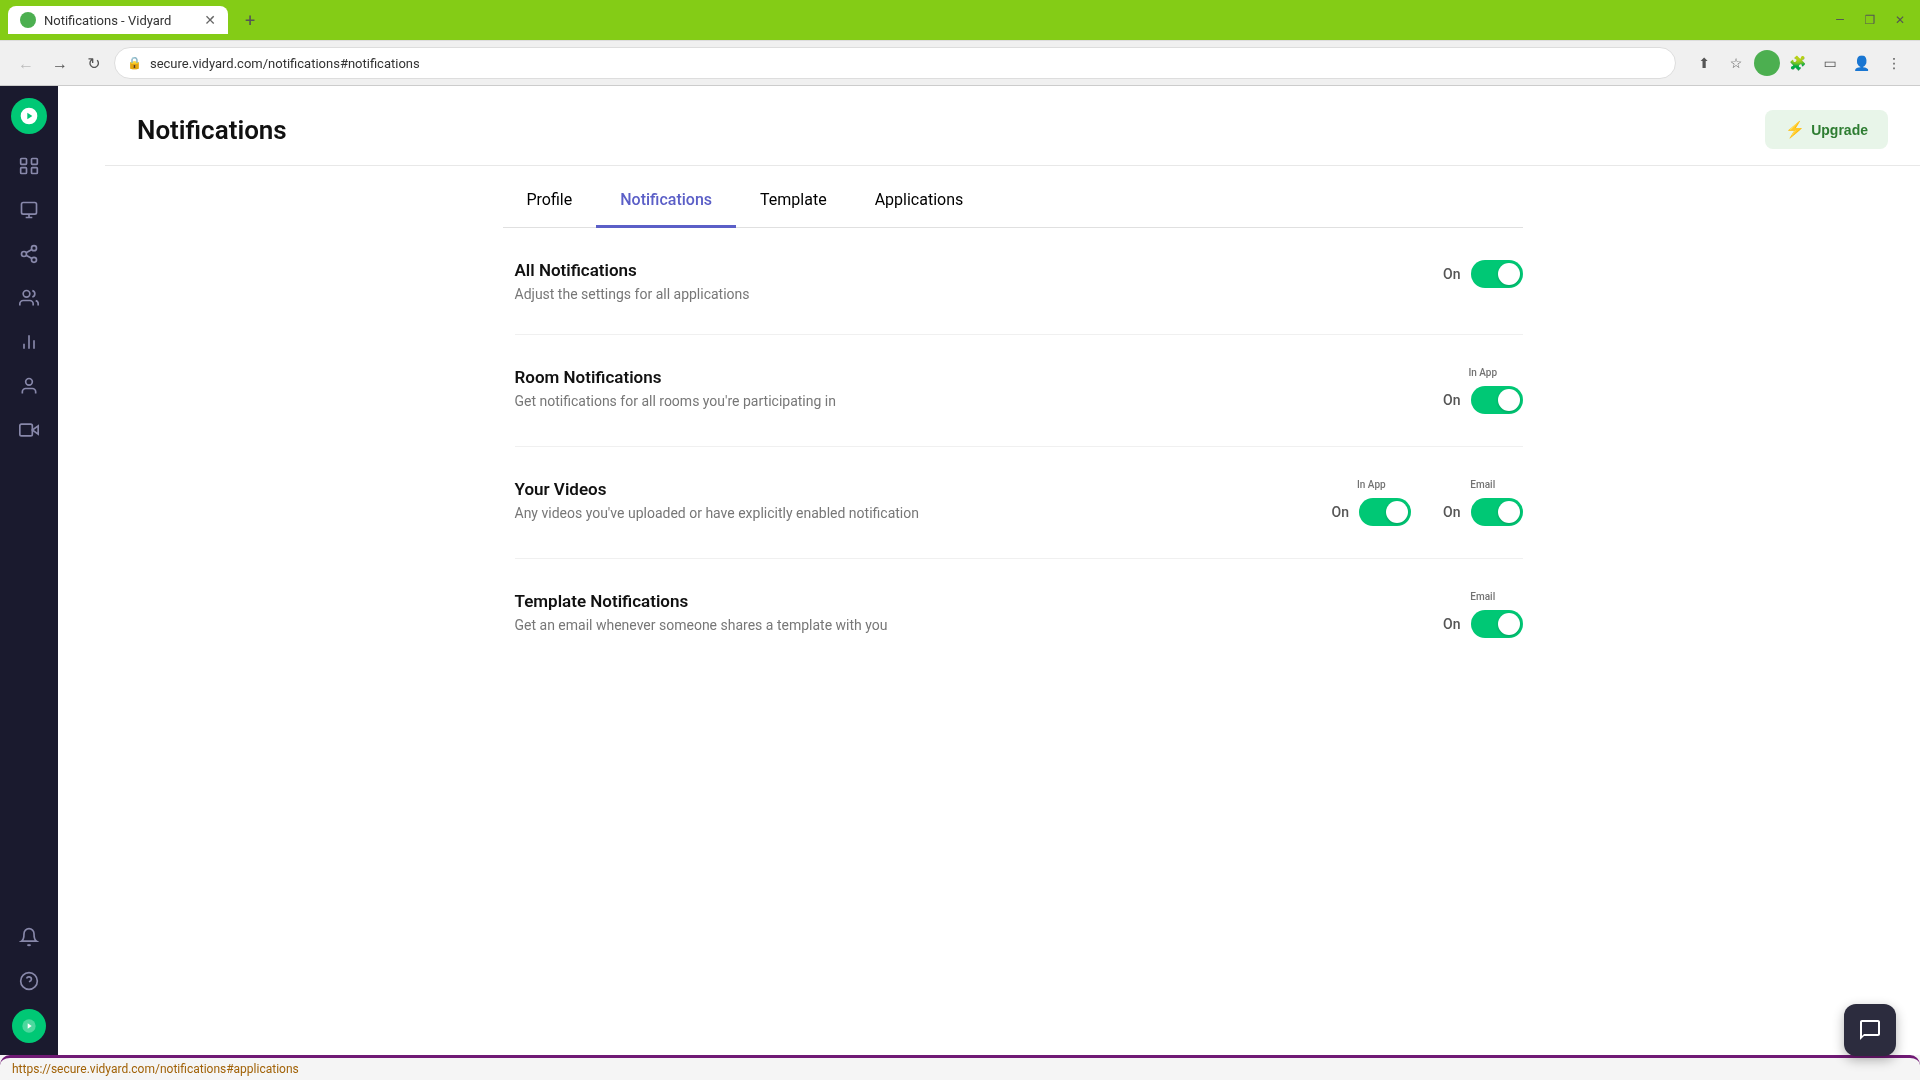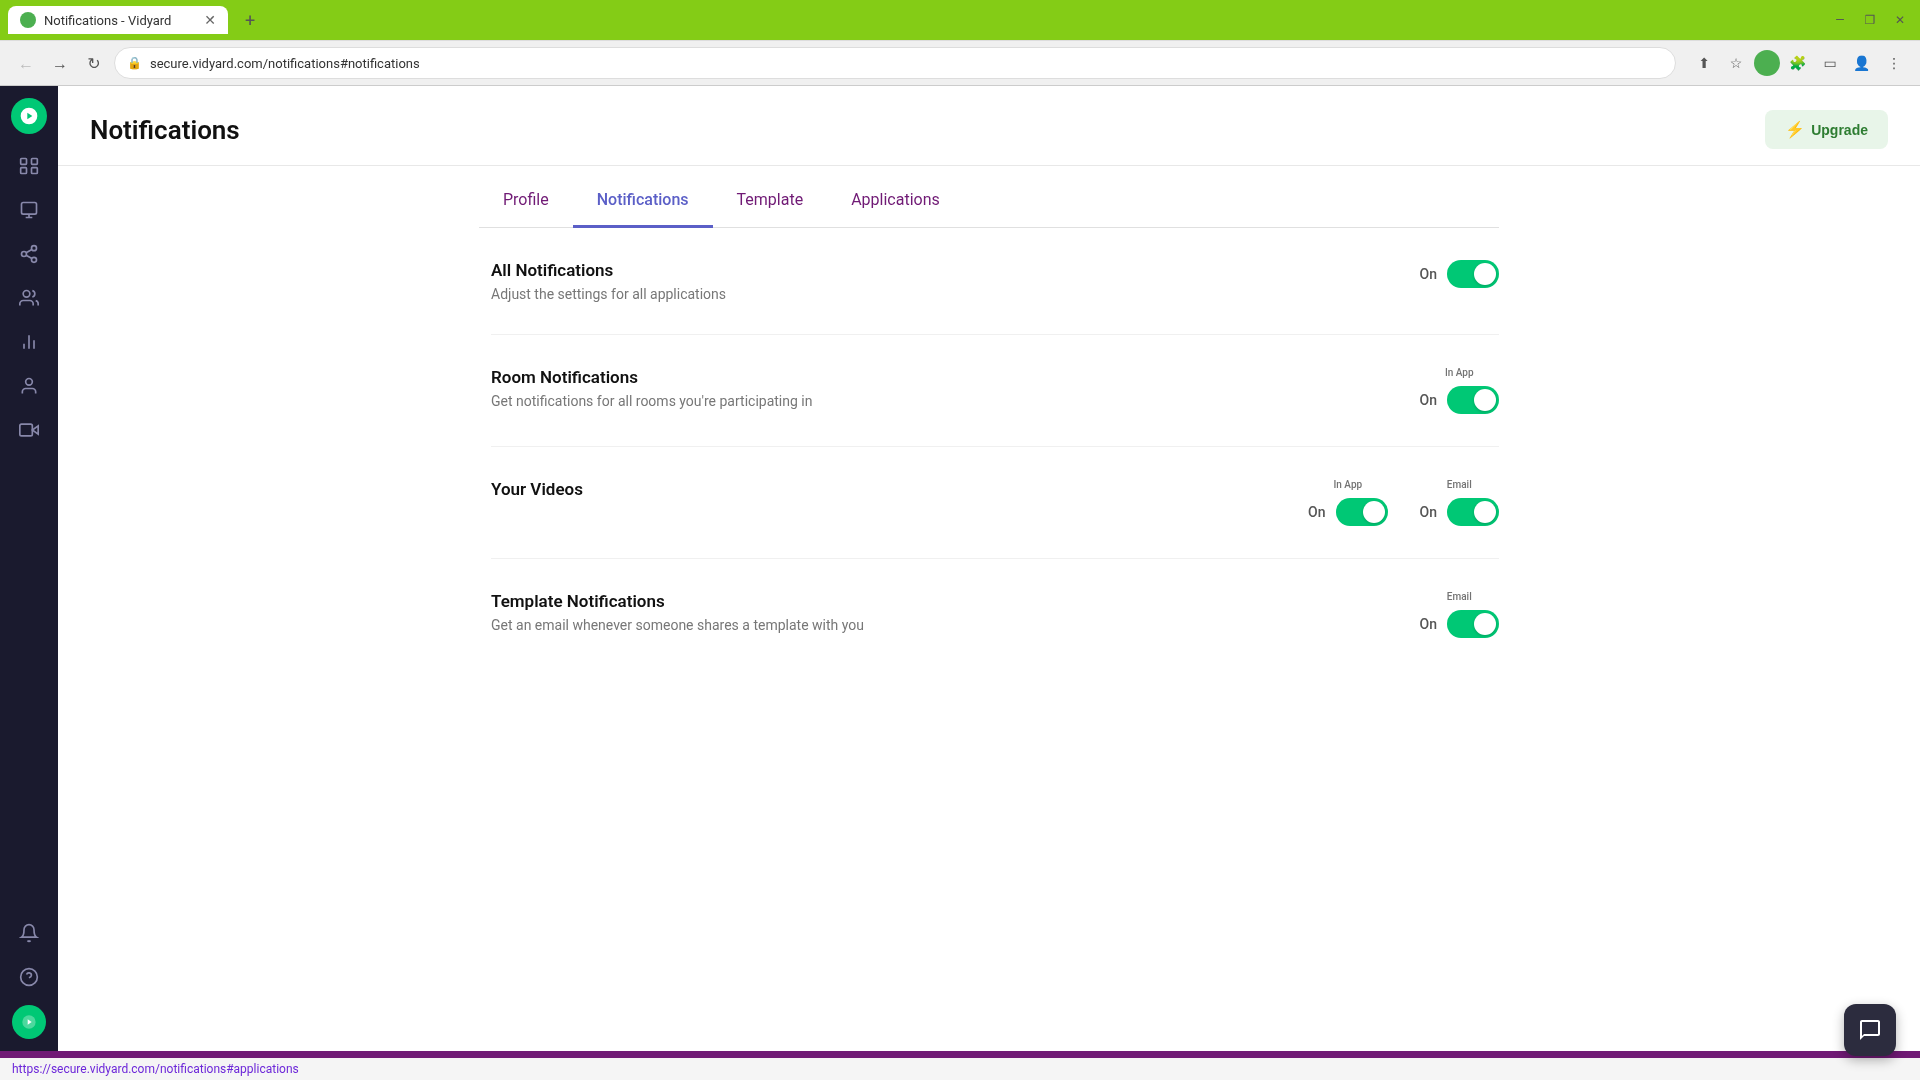--- a/index.html
+++ b/index.html
@@ -25,34 +25,34 @@
 
     
     .sidebar { width: 58px; background: #1a1a2e; display: flex; flex-direction: column; align-items: center; padding: 12px 0; gap: 4px; flex-shrink: 0; }
     .sidebar-logo { width: 36px; height: 36px; background: #00c875; border-radius: 50%; display: flex; align-items: center; justify-content: center; margin-bottom: 8px; }
     .sidebar-logo svg { fill: white; width: 20px; height: 20px; }
     .sidebar-item { width: 40px; height: 40px; display: flex; align-items: center; justify-content: center; border-radius: 8px; cursor: pointer; color: #8888aa; font-size: 18px; }
     .sidebar-spacer { flex: 1; }
     .sidebar-bottom { display: flex; flex-direction: column; align-items: center; gap: 4px; }
 
     
-    .main-content { flex: 1; background: white; overflow-y: auto; display: flex; flex-direction: column; }
+    .main-content { flex: 1; background: white; overflow-y: auto; display: flex; flex-direction: column; padding-left: 47px; }
 
     
     .page-header { padding: 24px 32px 16px 32px; border-bottom: 1px solid #e8e8e8; display: flex; align-items: center; justify-content: space-between; background: white; }
     .page-title { font-size: 26px; font-weight: 600; color: #111; }
     .upgrade-btn { display: flex; align-items: center; gap: 6px; background: #e8f5e9; color: #2e7d32; border: none; padding: 10px 20px; border-radius: 8px; font-size: 14px; font-weight: 600; cursor: pointer; }
     .upgrade-icon { font-size: 16px; }
 
     
     .settings-content { max-width: 1100px; margin: 0 auto; width: 100%; padding: 0 40px; }
 
     
     .tabs-bar { display: flex; border-bottom: 1px solid #e0e0e0; margin-bottom: 0; padding-top: 8px; }
-    .tab-item { padding: 16px 24px; font-size: 16px; color: #701a75; cursor: pointer; border-bottom: 3px solid transparent; margin-bottom: -1px; }
+    .tab-item { padding: 16px 24px; font-size: 16px; color: #000000; cursor: pointer; border-bottom: 3px solid transparent; margin-bottom: -1px; }
     .tab-item.active { color: #5b5fc7; border-bottom: 3px solid #5b5fc7; font-weight: 500; }
 
     
     .notifications-body { padding: 0; margin-left: 12px; }
     .notification-section { padding: 32px 0; border-bottom: 1px solid #f0f0f0; display: flex; align-items: flex-start; justify-content: space-between; }
     .notification-section:last-child { border-bottom: none; }
     .section-info { flex: 1; }
     .section-title { font-size: 17px; font-weight: 600; color: #111; margin-bottom: 6px; }
     .section-desc { font-size: 14px; color: #777; }
     .section-controls { display: flex; align-items: flex-start; gap: 32px; flex-shrink: 0; }
@@ -62,21 +62,21 @@
     .toggle-text { font-size: 14px; color: #555; font-weight: 500; }
 
     
     .toggle { width: 52px; height: 28px; background: #00c875; border-radius: 14px; position: relative; cursor: pointer; transition: background 0.2s; flex-shrink: 0; }
     .toggle::after { content: ''; position: absolute; width: 22px; height: 22px; background: white; border-radius: 50%; top: 3px; right: 3px; transition: right 0.2s; box-shadow: 0 1px 3px rgba(0,0,0,0.2); }
 
     
     .chat-bubble { position: fixed; bottom: 24px; right: 24px; width: 52px; height: 52px; background: #2c2c3e; border-radius: 12px; display: flex; align-items: center; justify-content: center; cursor: pointer; color: white; font-size: 22px; box-shadow: 0 4px 12px rgba(0,0,0,0.3); }
 
     
-    .status-bar { background: #f5f5f5; padding: 4px 12px; font-size: 12px; color: #6d28d9; border-top: 7px solid #701a75; }
+    .status-bar { background: #f5f5f5; padding: 4px 12px; font-size: 12px; color: #a16207; border-top: 3px solid #701a75; border-radius: 10px; }
   </style>
 </head>
 <body>
 
 <div class="browser-chrome">
   <div class="browser-titlebar">
     <div class="browser-tab">
       <div class="tab-favicon"></div>
       <span>Notifications - Vidyard</span>
       <span class="tab-close">✕</span>
@@ -239,20 +239,21 @@
                 <span class="toggle-text">On</span>
                 <div class="toggle"></div>
               </div>
             </div>
           </div>
         </div>
 
         <div class="notification-section">
           <div class="section-info">
             <div class="section-title">Your Videos</div>
+            <div class="section-desc">Any videos you've uploaded or have explicitly enabled notification</div>
           </div>
           <div class="section-controls">
             <div class="control-group">
               <span class="control-label">In App</span>
               <div class="toggle-row">
                 <span class="toggle-text">On</span>
                 <div class="toggle"></div>
               </div>
             </div>
             <div class="control-group">

